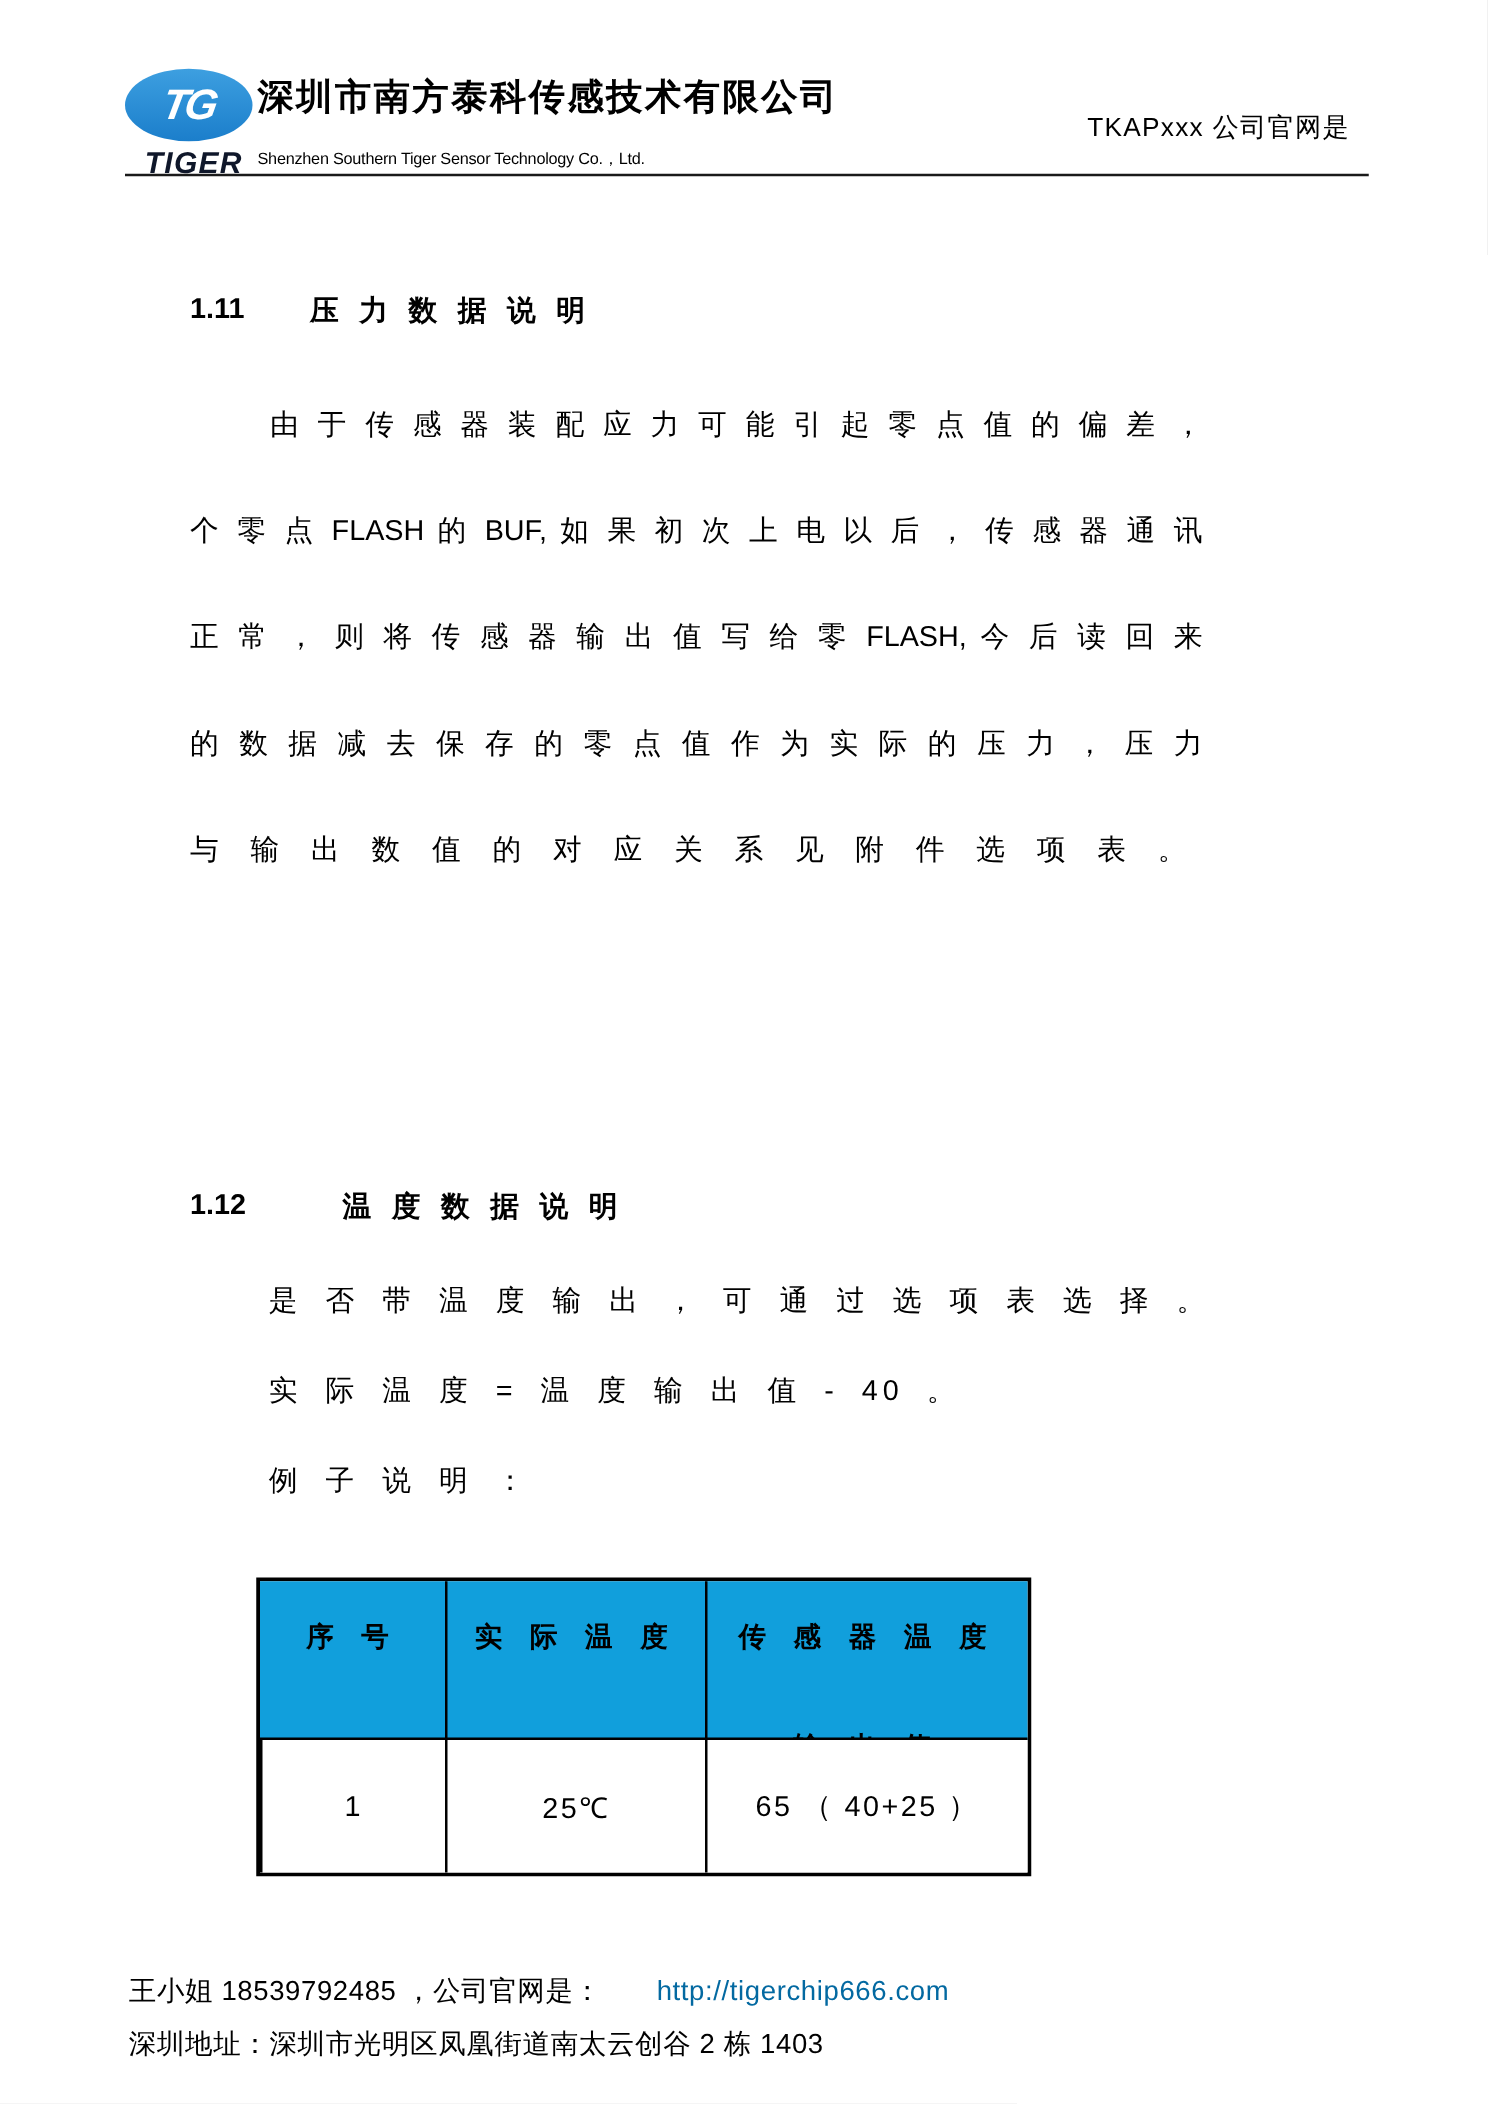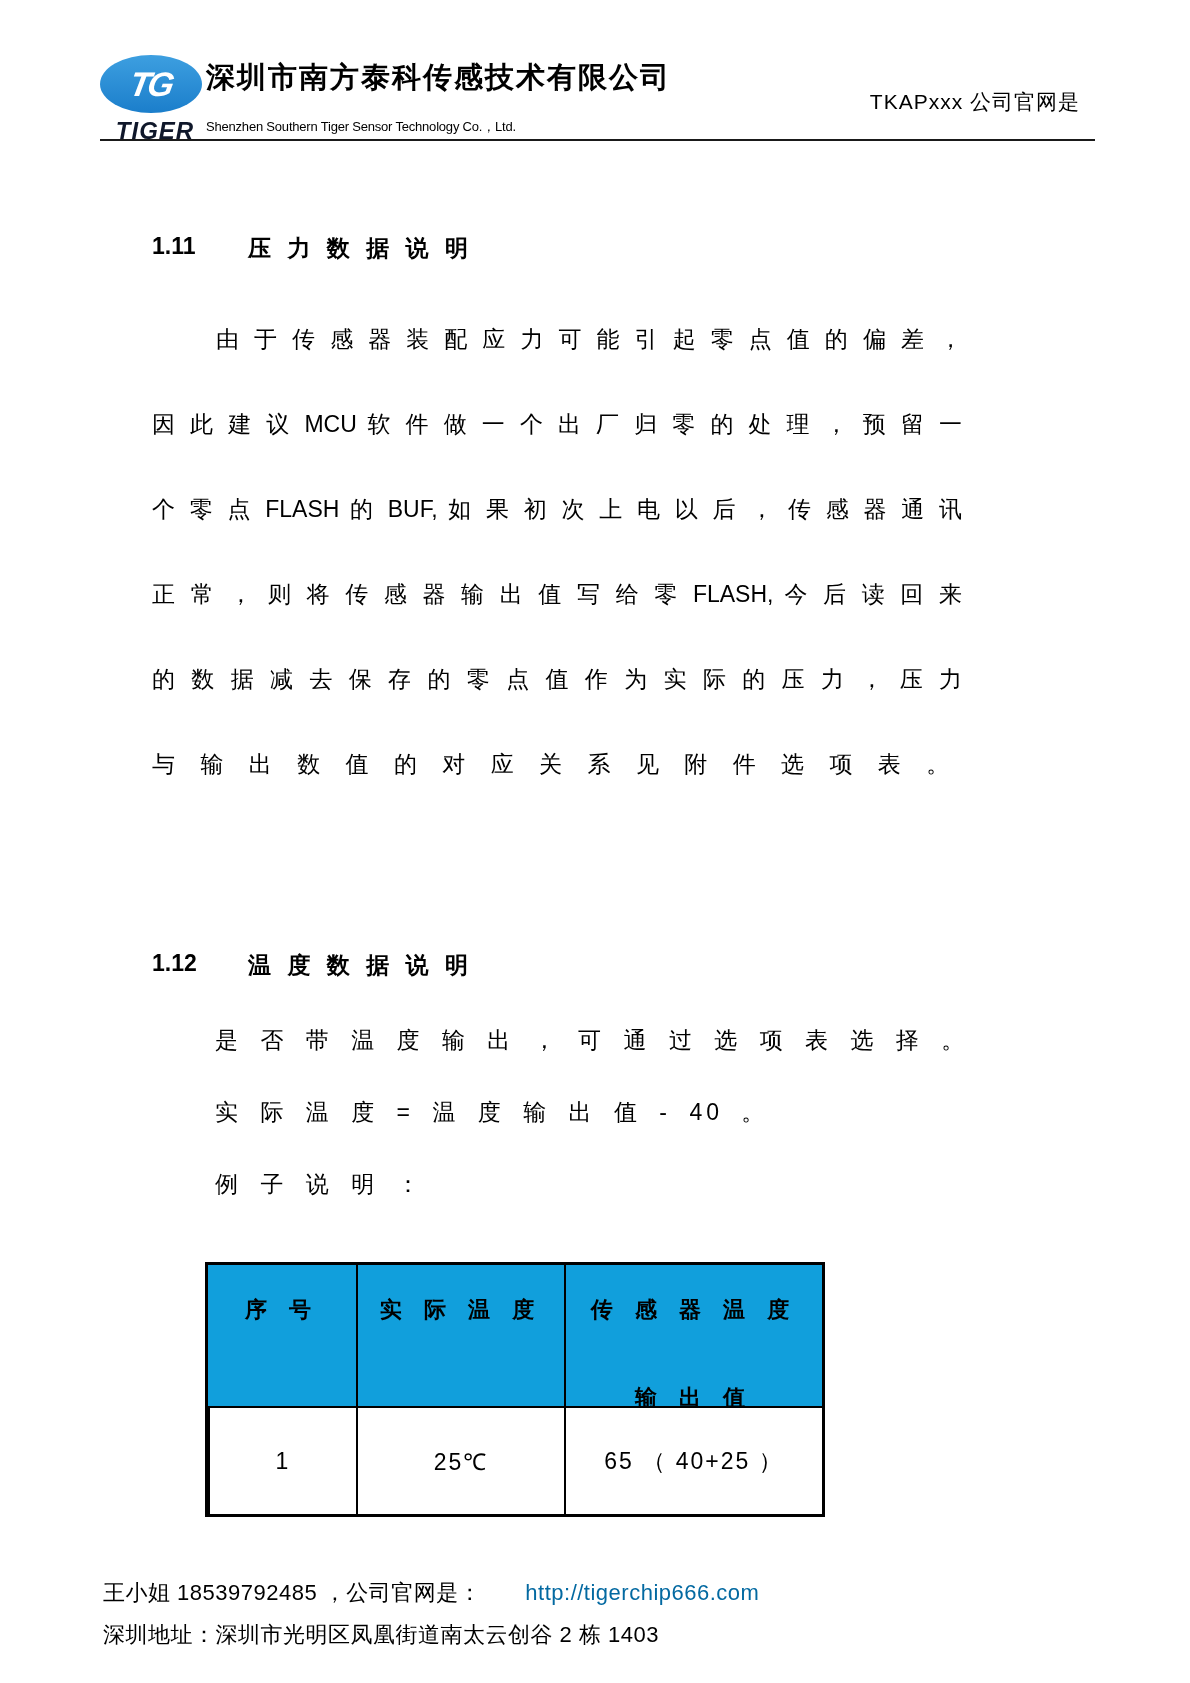--- a/index.html
+++ b/index.html
@@ -29,41 +29,41 @@
   .company-cn { font-size:29px; font-weight:bold; letter-spacing:2px; }
   .company-en { font-size:13px; margin-top:20px; letter-spacing:-0.2px; }
   .series { position:absolute; right:110px; top:88px; font-size:21px; letter-spacing:1px; }
   .header-rule { position:absolute; left:100px; right:95px; top:139px; height:2px; background:#1a1a1a; }
 
   
   .sec-heading { position:absolute; left:152px; display:flex; font-weight:bold; font-size:23px; }
   .sec-heading .num { width:96px; }
   .sec-heading .title { letter-spacing:5px; }
   #heading-1 { top:233px; }
-  #heading-2 { top:950px; }
+  #heading-2 { top:950px;gap:26px; }
 
   
   .para1 { position:absolute; left:152px; top:297px; width:810px; font-size:23px; }
   .jline { line-height:85px; text-align:justify; text-align-last:justify; white-space:normal; }
   .jline.indent { padding-left:64px; }
   .jline.lastline { text-align-last:left; letter-spacing:5px; word-spacing:9px; }
 
   
   .para2 { position:absolute; left:215px; top:1004px; font-size:23px; }
   .sline { line-height:72px; letter-spacing:4px; word-spacing:8px; }
 
   
   .ex-table {
     position:absolute; left:205px; top:1262px; width:620px;
     border:3px solid #000; box-sizing:border-box;
     display:grid; grid-template-columns:148px 208px 1fr;
   }
   .ex-table .cell { box-sizing:border-box; }
   .ex-table .hcell {
-    background:#119fdc; height:143px; border-bottom:2px solid #000;
+    background:#119fdc; height:127px; border-bottom:2px solid #000;
     font-weight:bold; font-size:22px; letter-spacing:8px;
     text-align:center; padding-top:30px;
   }
   .ex-table .cell + .cell { border-left:2px solid #000; }
   .ex-table .dcell {
     height:106px; display:flex; align-items:center; justify-content:center;
     font-size:23px; letter-spacing:2px; background:#fff;
   }
   .hline2 { margin-top:58px; }
 
@@ -89,21 +89,20 @@
   </div>
   <div class="series">TKAPxxx 公司官网是</div>
   <div class="header-rule"></div>
 
   <div class="sec-heading" id="heading-1">
     <span class="num">1.11</span>
     <span class="title">压 力 数 据 说 明</span>
   </div>
   <div class="para1">
     <div class="jline indent">由 于 传 感 器 装 配 应 力 可 能 引 起 零 点 值 的 偏 差 ，</div>
-    <div class="jline">因 此 建 议 MCU 软 件 做 一 个 出 厂 归 零 的 处 理 ， 预 留 一</div>
     <div class="jline">个 零 点 FLASH 的 BUF, 如 果 初 次 上 电 以 后 ， 传 感 器 通 讯</div>
     <div class="jline">正 常 ， 则 将 传 感 器 输 出 值 写 给 零 FLASH, 今 后 读 回 来</div>
     <div class="jline">的 数 据 减 去 保 存 的 零 点 值 作 为 实 际 的 压 力 ， 压 力</div>
     <div class="jline lastline">与 输 出 数 值 的 对 应 关 系 见 附 件 选 项 表 。</div>
   </div>
 
   <div class="sec-heading" id="heading-2">
     <span class="num">1.12</span>
     <span class="title">温 度 数 据 说 明</span>
   </div>

